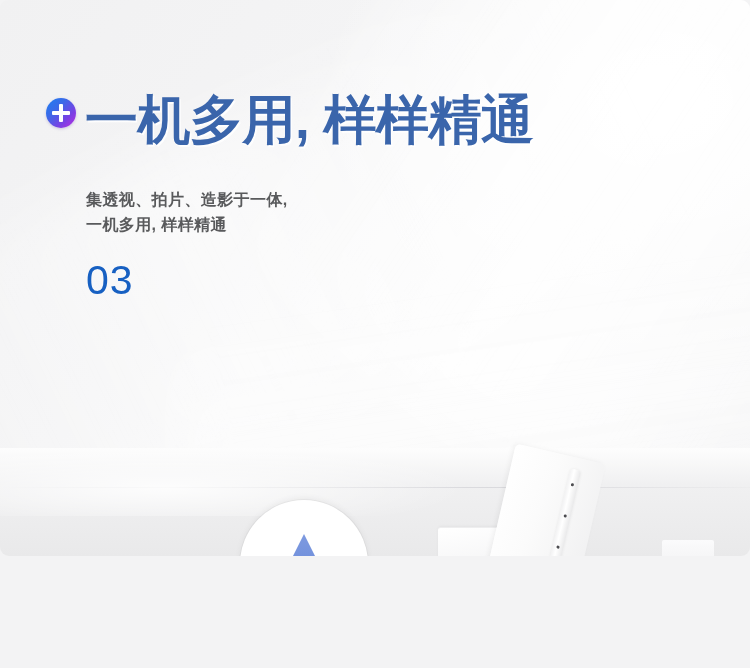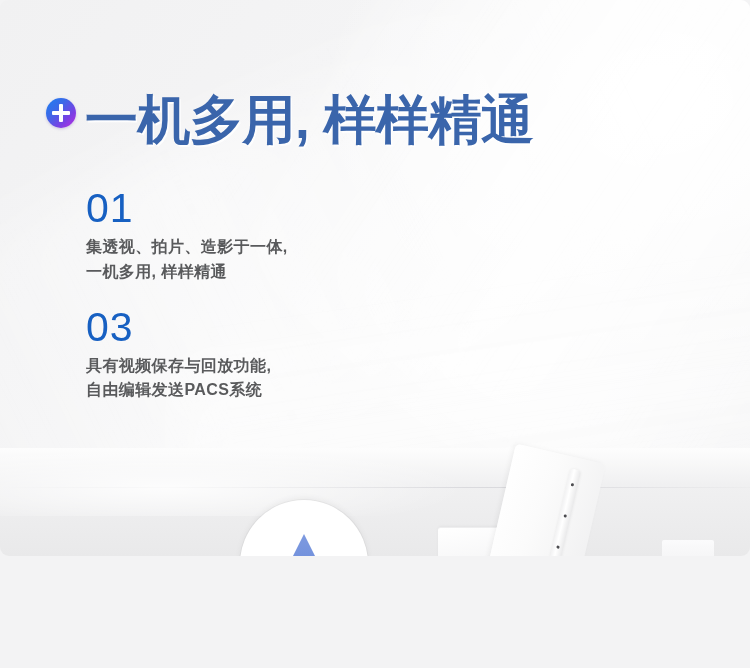--- a/index.html
+++ b/index.html
@@ -270,34 +270,29 @@
   <div class="floor-glow"></div>
 
   <div class="headline-row">
     <span class="plus-badge"></span>
     <div class="headline">一机多用, 样样精通</div>
   </div>
 
   <div class="features">
 
     <div class="feature">
-      <div class="feature-num">01</div>
       <div class="feature-body">
         <span class="ln">集透视、拍片、造影于一体,</span>
         <span class="ln">一机多用, 样样精通</span>
       </div>
     </div>
 
 
     <div class="feature">
       <div class="feature-num">03</div>
-      <div class="feature-body">
-        <span class="ln">具有视频保存与回放功能,</span>
-        <span class="ln">自由编辑发送PACS系统</span>
-      </div>
     </div>
 
   </div>
 
   <div class="product-layer">
     <div class="blue-arc-wrap">
       <div class="blue-arc"></div>
     </div>
     <div class="side-box"></div>
     <div class="panel-tilt-edge"></div>

